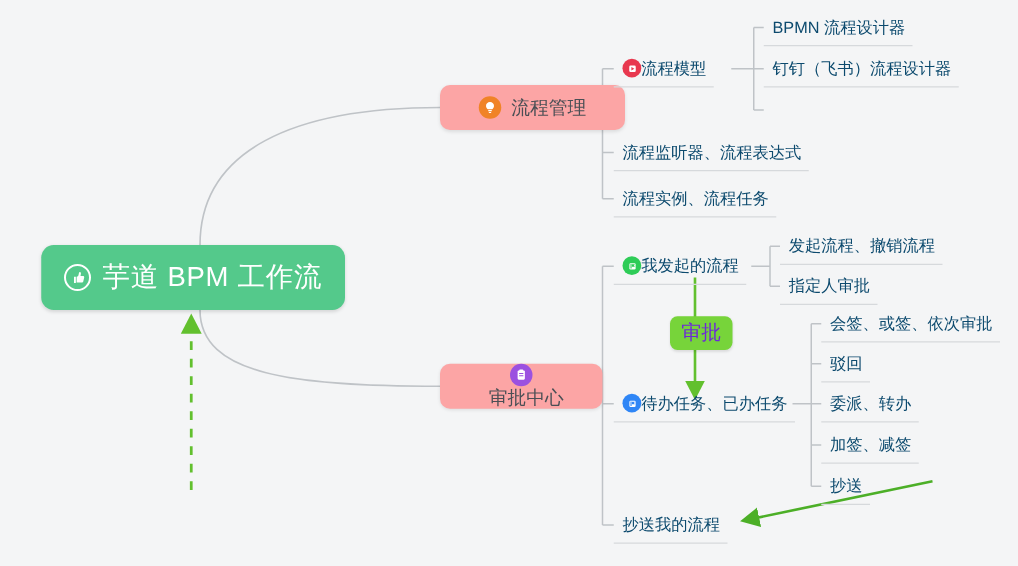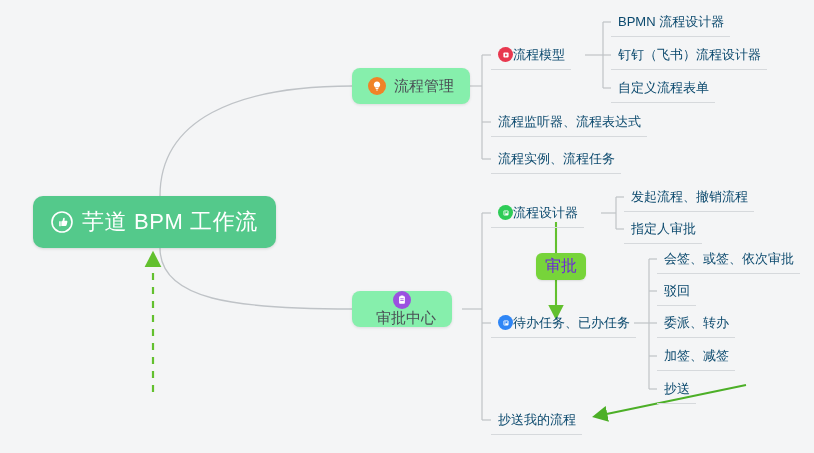--- a/index.html
+++ b/index.html
@@ -42,23 +42,23 @@
   }
   .root-label {
     color: #ffffff;
     font-size: 22px;
     letter-spacing: 0.6px;
     margin-left: 9px;
   }
 
   
   .card-node {
-    background: #86efac;
+    background: #fca5a5;
     border-radius: 8px;
-    padding: 0 16px;
+    padding: 0 31px;
     height: 36px;
     box-shadow: 0 1px 3px rgba(0,0,0,0.10);
   }
   .card-label {
     color: #4a4f55;
     font-size: 15px;
     margin-left: 8px;
   }
 
   
@@ -188,23 +188,20 @@
   </div>
 
   <div class="node line-node" style="left:611px; top:7px; border-bottom:1px solid #d6d9dc;">
     <span class="line-label">BPMN 流程设计器</span>
   </div>
 
   <div class="node line-node" style="left:611px; top:40px; border-bottom:1px solid #d6d9dc;">
     <span class="line-label">钉钉（飞书）流程设计器</span>
   </div>
 
-  <div class="node line-node" style="left:611px; top:73px; border-bottom:1px solid #d6d9dc;">
-    <span class="line-label">自定义流程表单</span>
-  </div>
 
   <div class="node line-node" style="left:491px; top:107px; border-bottom:1px solid #d6d9dc;">
     <span class="line-label">流程监听器、流程表达式</span>
   </div>
 
   <div class="node line-node" style="left:491px; top:144px; border-bottom:1px solid #d6d9dc;">
     <span class="line-label">流程实例、流程任务</span>
   </div>
 
   <div class="node card-node" style="left:352px; top:291px;flex-direction:column;">
@@ -220,21 +217,21 @@
   </div>
 
   <div class="node line-node" style="left:491px; top:198px; border-bottom:1px solid #d6d9dc;">
     <span class="ico ico-sm" style="background:#2ecc57;">
       <svg width="10" height="10" viewBox="0 0 10 10">
         <rect x="2.5" y="2.5" width="5.0" height="5.0" rx="1.0" fill="#ffffff"></rect>
         <rect x="3.4" y="3.2" width="0.85" height="3.6" fill="#2ecc57"></rect>
         <path d="M4.5 3.3 L6.9 3.3 L6.2 4.3 L6.9 5.3 L4.5 5.3 z" fill="#2ecc57"></path>
       </svg>
     </span>
-    <span class="line-label with-icon">流程设计器</span>
+    <span class="line-label with-icon">我发起的流程</span>
   </div>
 
   <div class="node line-node" style="left:624px; top:182px; border-bottom:1px solid #d6d9dc;">
     <span class="line-label">发起流程、撤销流程</span>
   </div>
 
   <div class="node line-node" style="left:624px; top:214px; border-bottom:1px solid #d6d9dc;">
     <span class="line-label">指定人审批</span>
   </div>
 

